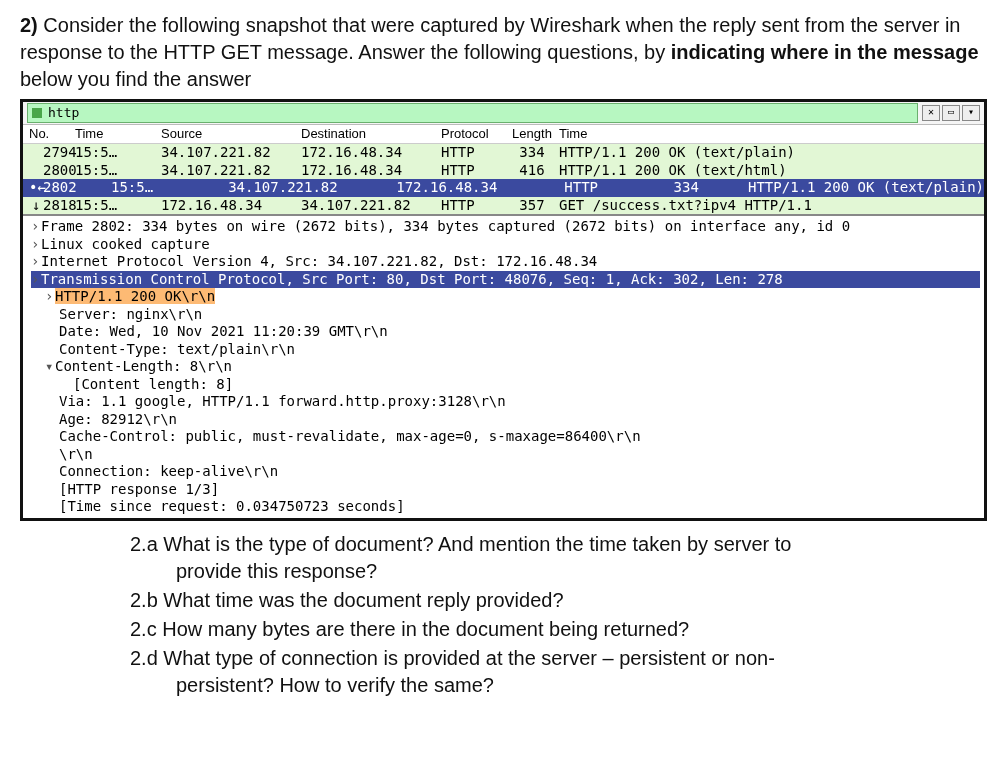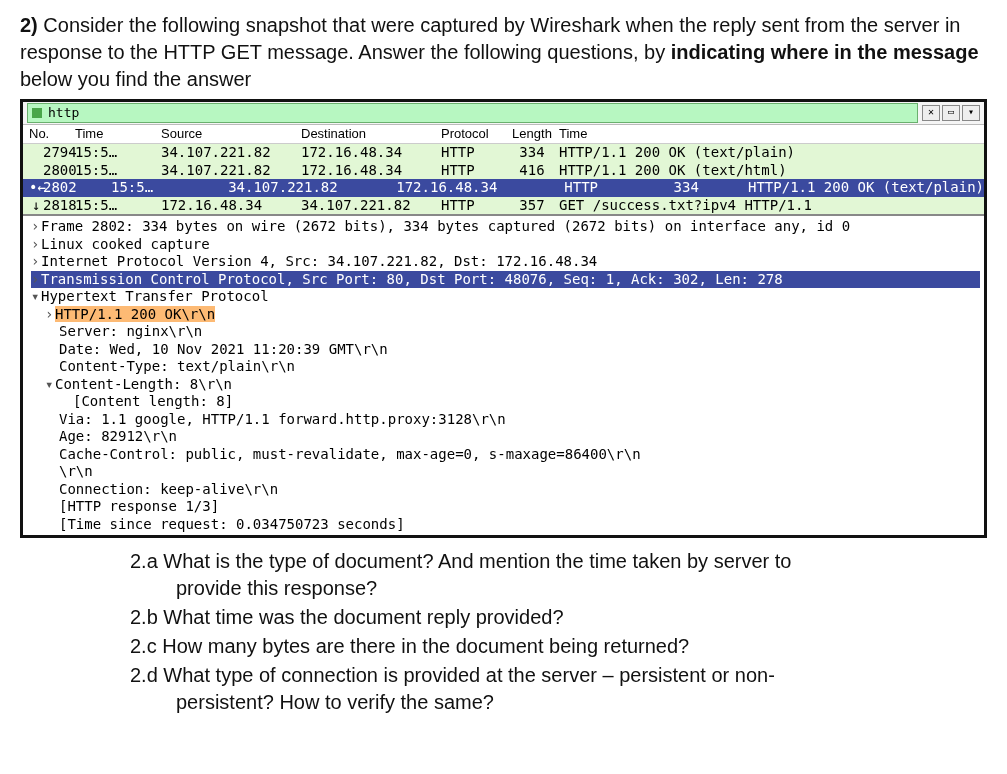--- a/index.html
+++ b/index.html
@@ -183,21 +183,20 @@
           <div class="c-info">GET /success.txt?ipv4 HTTP/1.1</div>
         </div>
       </div>
   </div>
 
   <div class="tree">
     <div class="tline"><span class="chev">›</span><span>Frame 2802: 334 bytes on wire (2672 bits), 334 bytes captured (2672 bits) on interface any, id 0</span></div>
     <div class="tline"><span class="chev">›</span><span>Linux cooked capture</span></div>
     <div class="tline"><span class="chev">›</span><span>Internet Protocol Version 4, Src: 34.107.221.82, Dst: 172.16.48.34</span></div>
     <div class="tline tree-sel"><span class="chev">›</span><span>Transmission Control Protocol, Src Port: 80, Dst Port: 48076, Seq: 1, Ack: 302, Len: 278</span></div>
-    <div class="tline"><span class="chev">▾</span><span>Hypertext Transfer Protocol</span></div>
     <div class="tline ind1"><span class="chev">›</span><span class="http-status" style="display:inline">HTTP/1.1 200 OK\r\n</span></div>
     <div class="tline ind2"><span>Server: nginx\r\n</span></div>
     <div class="tline ind2"><span>Date: Wed, 10 Nov 2021 11:20:39 GMT\r\n</span></div>
     <div class="tline ind2"><span>Content-Type: text/plain\r\n</span></div>
     <div class="tline ind1"><span class="chev">▾</span><span>Content-Length: 8\r\n</span></div>
     <div class="tline ind3"><span>[Content length: 8]</span></div>
     <div class="tline ind2"><span>Via: 1.1 google, HTTP/1.1 forward.http.proxy:3128\r\n</span></div>
     <div class="tline ind2"><span>Age: 82912\r\n</span></div>
     <div class="tline ind2"><span>Cache-Control: public, must-revalidate, max-age=0, s-maxage=86400\r\n</span></div>
     <div class="tline ind2"><span>\r\n</span></div>

